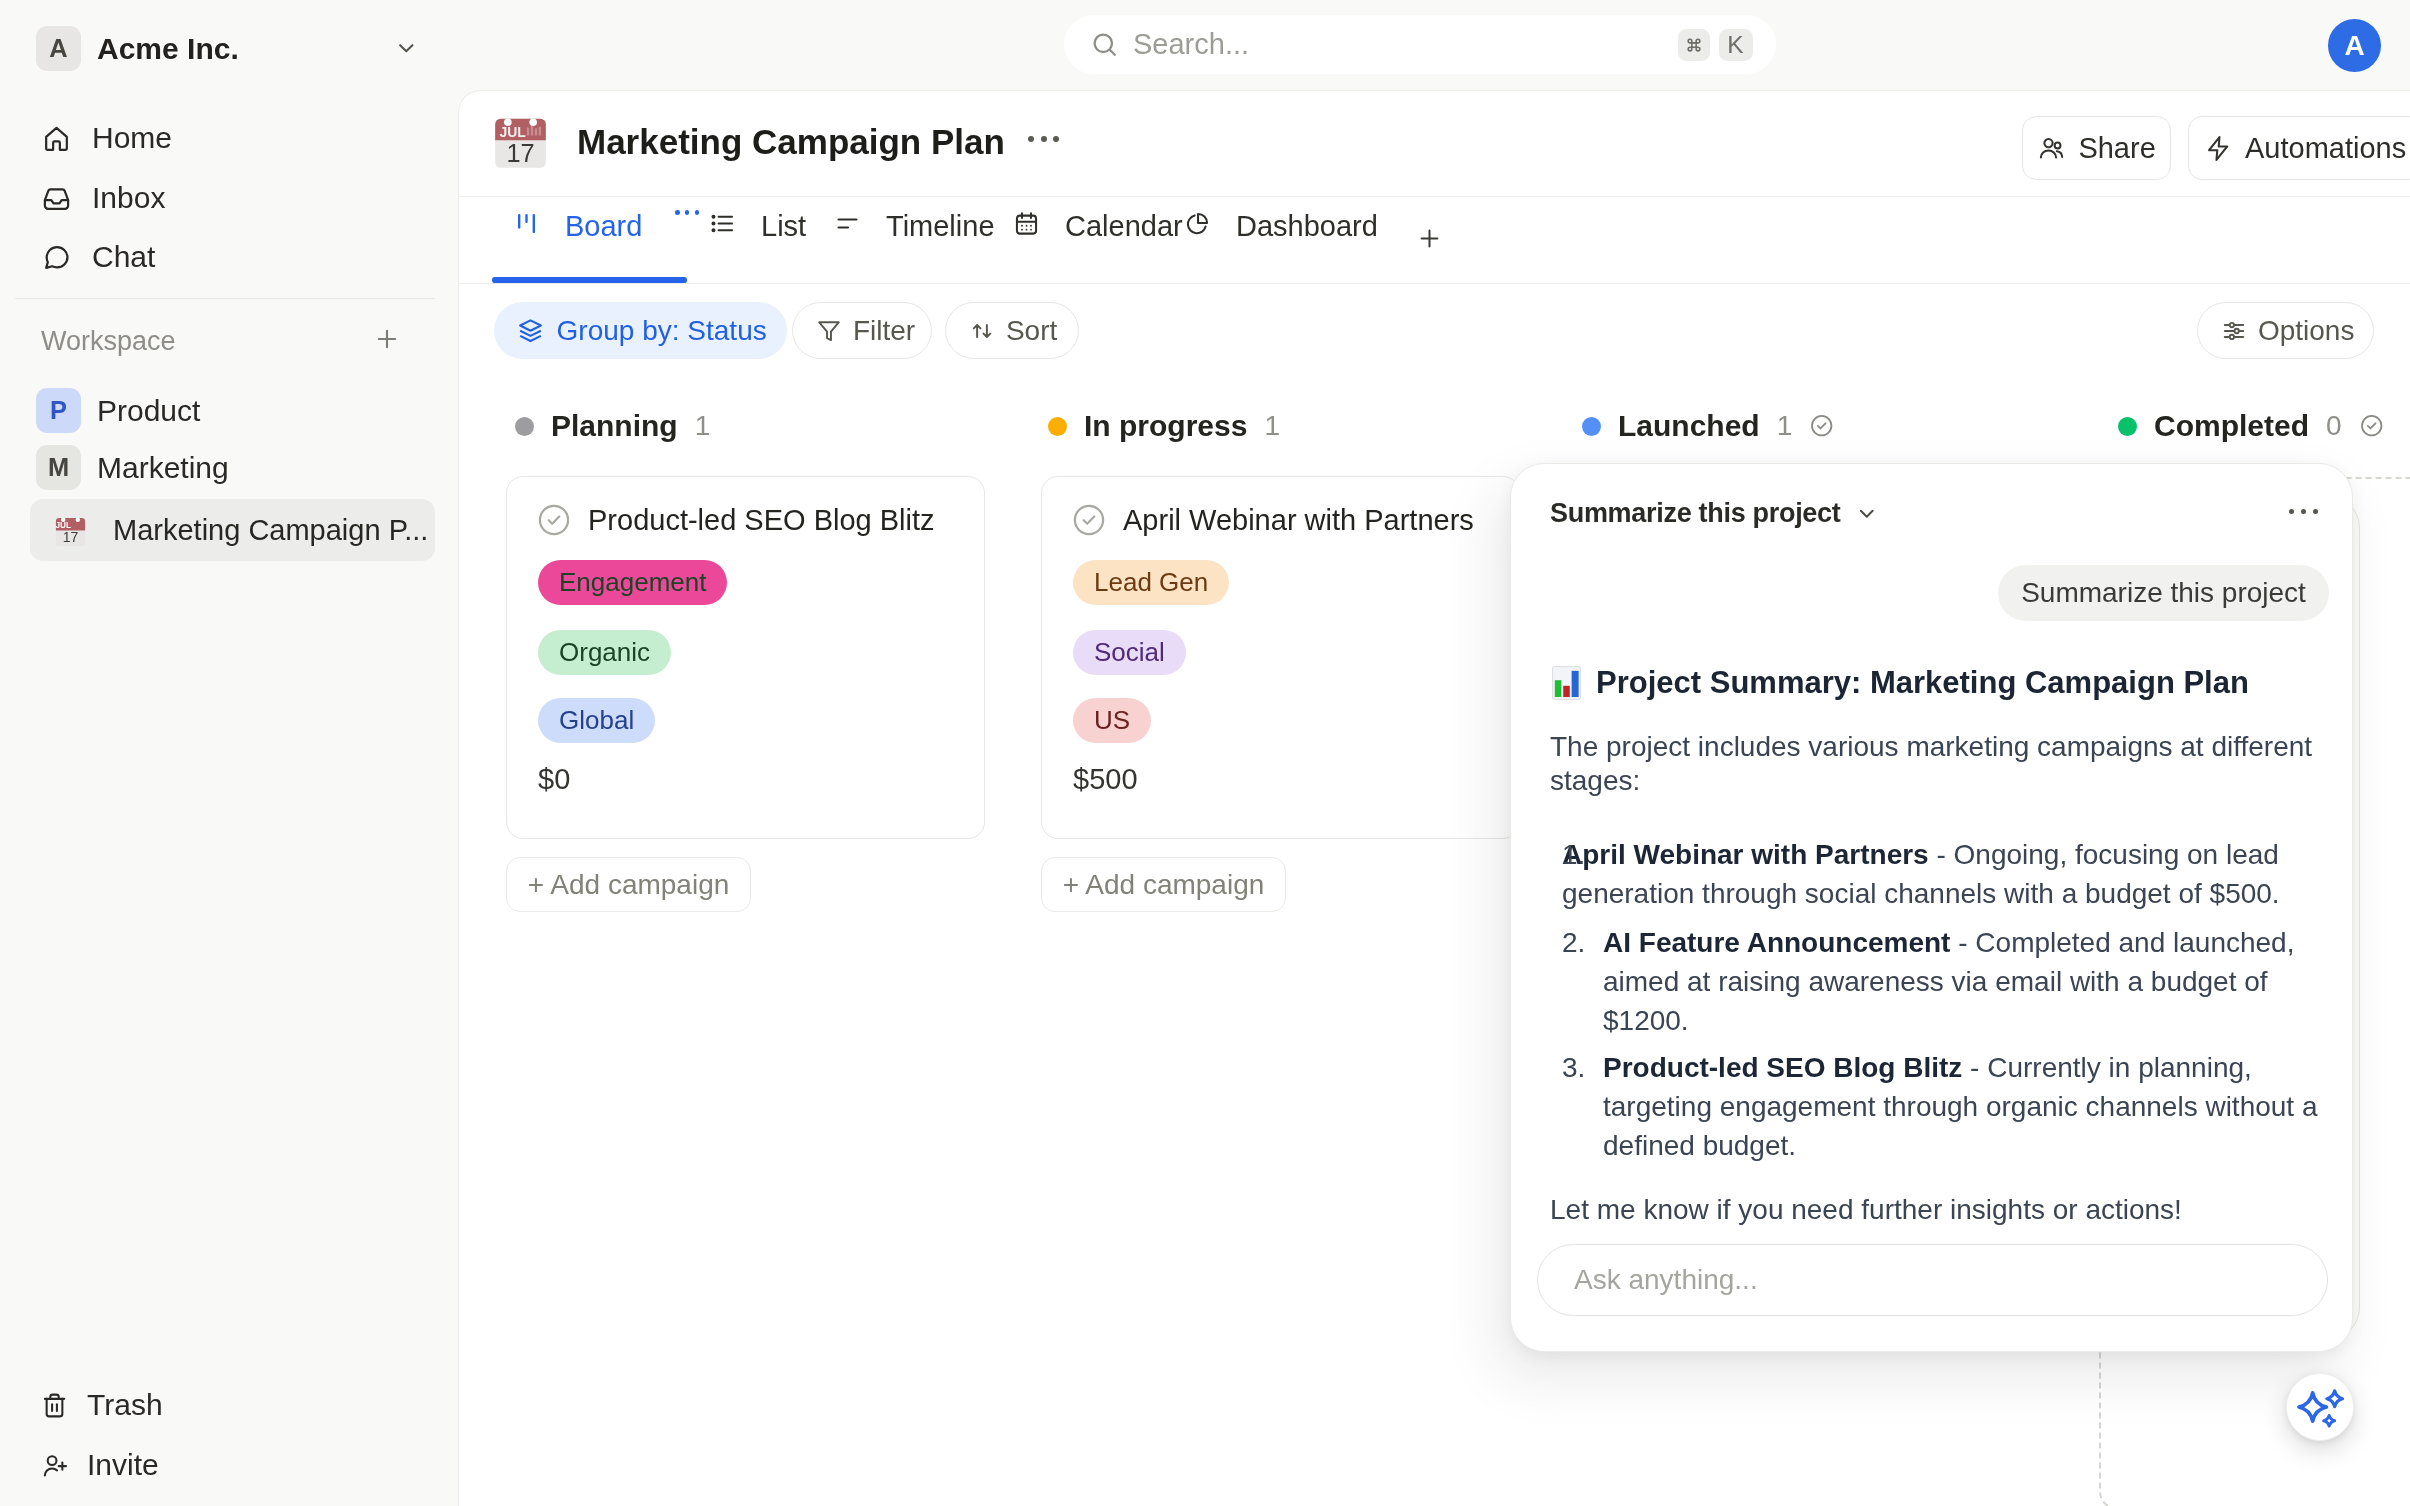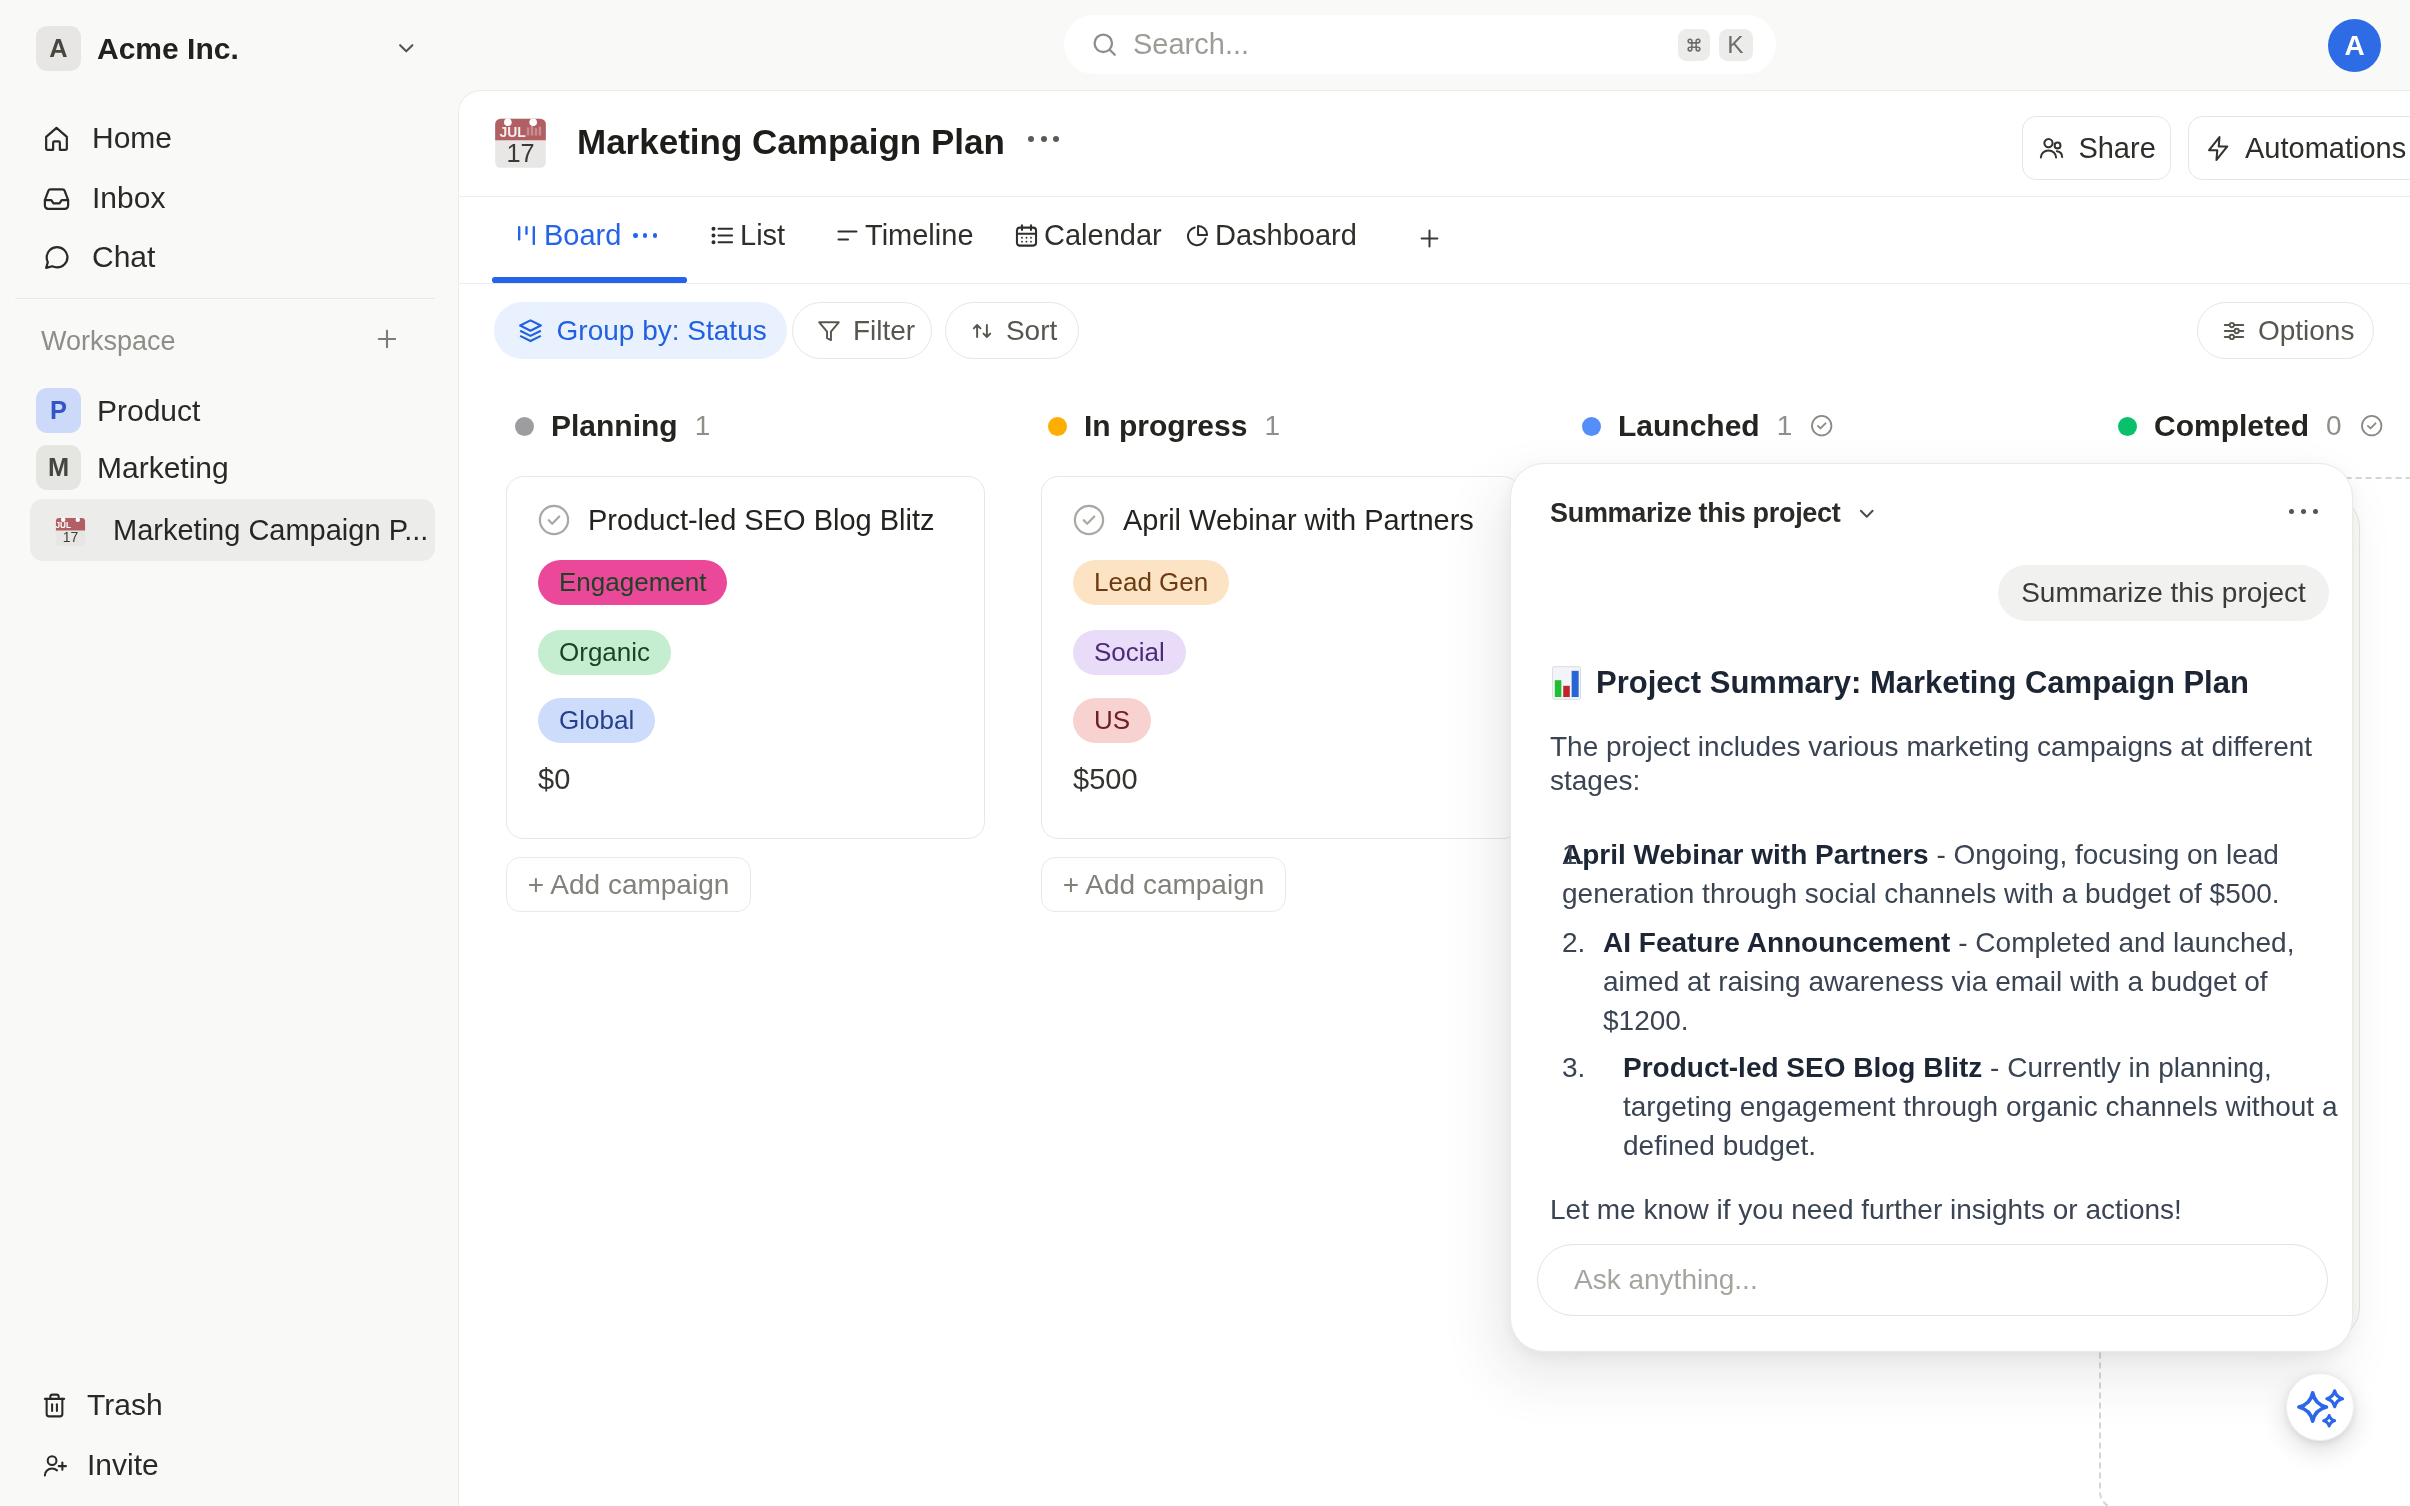--- a/index.html
+++ b/index.html
@@ -35,21 +35,21 @@
   
   #main { position:absolute; left:458px; top:90px; width:1953px; height:1416px; background:#ffffff;
     border:0.9px solid #ececea; border-right:none; border-bottom:none; border-top-left-radius:22.6px; overflow:hidden; }
   
   #title { position:absolute; left:118px; top:22.6px; height:57px; display:flex; align-items:center;
     font-size:35px; font-weight:700; color:#1d1d1a; }
   .hbtn { position:absolute; top:25.4px; height:64px; border:1.4px solid #e5e5e2; border-radius:14px;
     background:#fff; display:flex; align-items:center; justify-content:center; gap:12.2px;
     font-size:29px; color:#2d2d29;margin-left:48px; }
   .hdivider { position:absolute; left:0; width:1953px; height:1.4px; background:#ececea; }
-  .tab { position:absolute; top:119px; height:51px; display:flex; align-items:center; gap:4px;
+  .tab { position:absolute; top:119px; height:51px; display:flex; gap:25px;
     font-size:29px; color:#2e2e2a; }
   #tab-underline { position:absolute; left:33px; top:186px; width:195px; height:5.6px; border-radius:2.8px; background:#2563eb; }
 
   .pill { position:absolute; top:211px; height:57px; border-radius:29px; display:flex; align-items:center;
     font-size:28px; }
   .pill.ghost { border:1.4px solid #e6e6e3; background:#fff; color:#57574f; }
 
   .colhead { position:absolute; top:320px; height:30px; display:flex; align-items:center; gap:17px; }
   .dot { width:19px; height:19px; border-radius:50%; }
   .colhead b { font-size:30px; font-weight:700; color:#242420; }
@@ -392,21 +392,21 @@
     <div class="abs" style="left:51px;top:371px;font-size:28px;line-height:39px;color:#3b4453;width:744px">
         <span style="position:absolute;left:0">1.</span>
         <span style="display:block;white-space:nowrap"><b style="color:#1c2635">April Webinar with Partners</b> - Ongoing, focusing on lead<br>generation through social channels with a budget of $500.</span>
       </div>
     <div class="abs" style="left:51px;top:459px;font-size:28px;line-height:39px;color:#3b4453;width:744px">
         <span style="position:absolute;left:0">2.</span>
         <span style="display:block;margin-left:41px;white-space:nowrap"><b style="color:#1c2635">AI Feature Announcement</b> - Completed and launched,<br>aimed at raising awareness via email with a budget of<br>$1200.</span>
       </div>
     <div class="abs" style="left:51px;top:584px;font-size:28px;line-height:39px;color:#3b4453;width:744px">
         <span style="position:absolute;left:0">3.</span>
-        <span style="display:block;margin-left:61px;white-space:nowrap"><b style="color:#1c2635">Product-led SEO Blog Blitz</b> - Currently in planning,<br>targeting engagement through organic channels without a<br>defined budget.</span>
+        <span style="display:block;margin-left:41px;white-space:nowrap"><b style="color:#1c2635">Product-led SEO Blog Blitz</b> - Currently in planning,<br>targeting engagement through organic channels without a<br>defined budget.</span>
       </div>
     <div class="abs" style="left:39px;top:728px;font-size:28px;line-height:35px;color:#3b4453">Let me know if you need further insights or actions!</div>
     <div id="ai-input">
         <span style="margin-left:36px">Ask anything...</span>
       </div>
   </div>
 
   <div id="fab">
     <svg width="68" height="68" viewBox="0 0 72 72" fill="none" stroke="#2c67e8" stroke-linejoin="round">
       <path d="M13 36 Q25.5 33 28 20.5 Q30.5 33 43 36 Q30.5 39 28 51.5 Q25.5 39 13 36 Z" stroke-width="4"></path>

